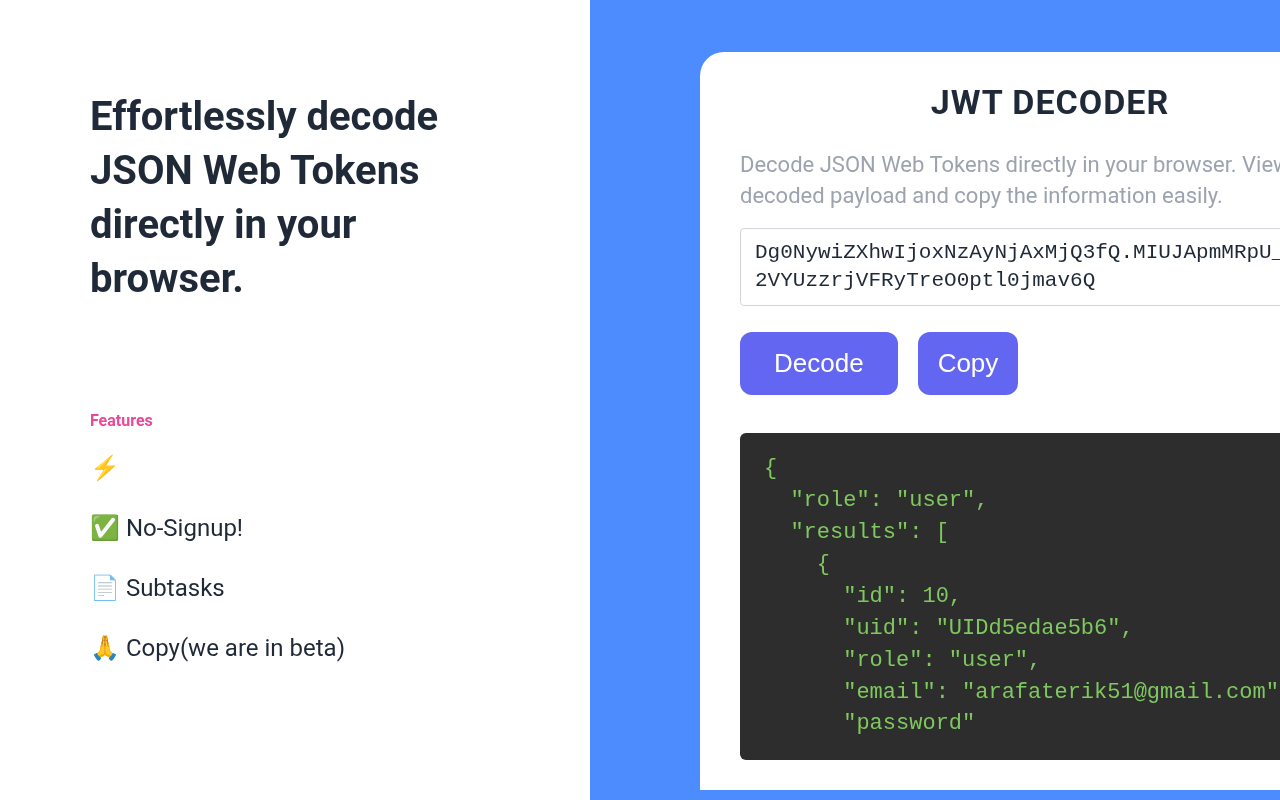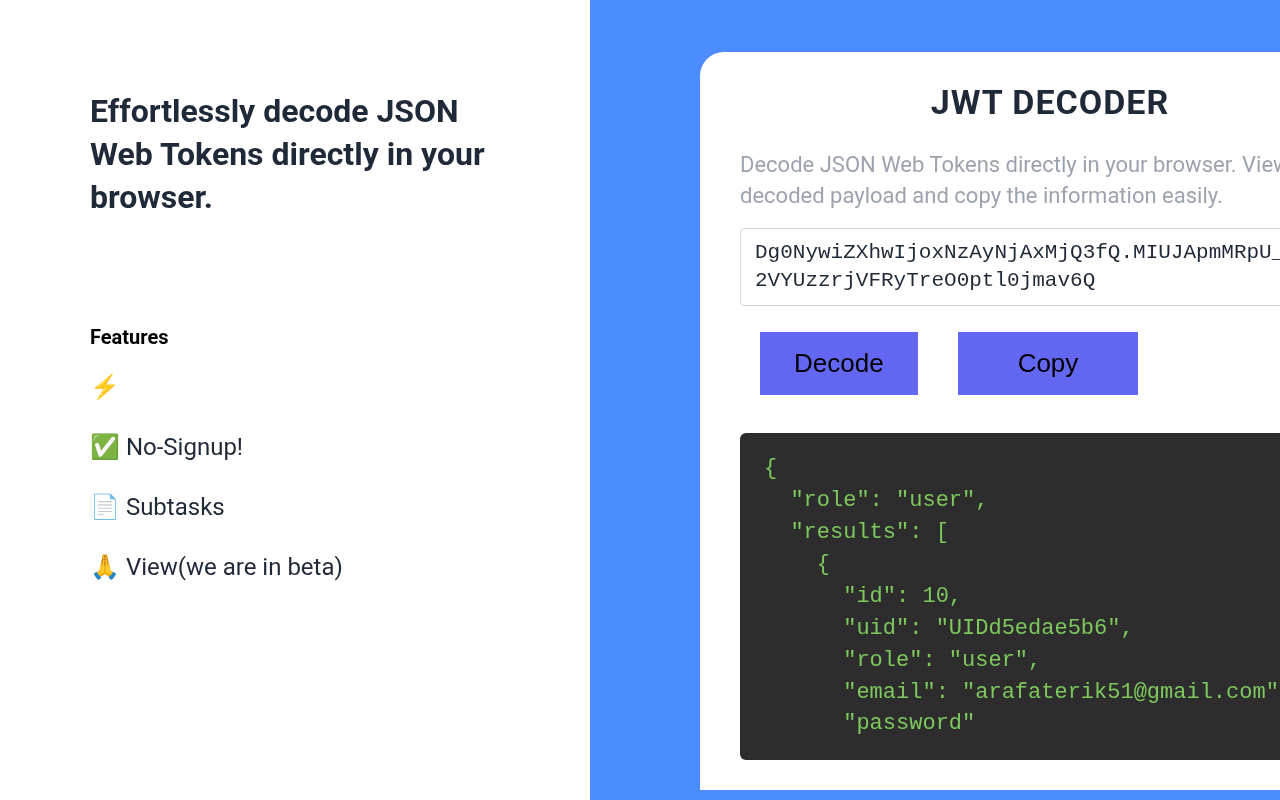--- a/index.html
+++ b/index.html
@@ -16,31 +16,31 @@
       display: flex;
     }
     
     .left-panel {
       width: 590px;
       background: #ffffff;
       padding: 90px 90px 0 90px;
     }
     
     .main-heading {
-      font-size: 32px;
+      font-size: 40px;
       font-weight: 700;
       color: #1f2937;
       line-height: 1.35;
       margin-bottom: 105px;
     }
     
     .features-label {
-      font-size: 20px;
+      font-size: 16px;
       font-weight: 700;
-      color: #000000;
+      color: #ec4899;
       margin-bottom: 24px;
     }
     
     .feature-item {
       font-size: 24px;
       color: #1f2937;
       margin-bottom: 32px;
       display: flex;
       align-items: center;
       gap: 6px;
@@ -97,32 +97,31 @@
     }
     
     .button-row {
       display: flex;
       gap: 20px;
       margin-bottom: 38px;
     }
     
     .action-button {
       background: #6366f1;
-      color: #000000;
+      color: #ffffff;
       border: none;
-      border-radius: 0;
+      border-radius: 12px;
       padding: 16px 34px;
       font-size: 26px;
       font-weight: 400;
       cursor: pointer;
-      margin-left: 20px;
     }
     
     .action-button:nth-child(2) {
-      padding: 16px 60px;
+      padding: 16px 20px;
     }
     
     .code-output {
       background: #2d2d2d;
       border-radius: 6px;
       padding: 20px 24px;
       font-family: "Courier New", Courier, monospace;
       font-size: 22px;
       color: #7ec85e;
       line-height: 1.45;
@@ -144,21 +143,21 @@
   <div class="feature-item">
     <span class="feature-emoji">✅</span>
     <span>No-Signup!</span>
   </div>
   <div class="feature-item">
     <span class="feature-emoji">📄</span>
     <span>Subtasks</span>
   </div>
   <div class="feature-item">
     <span class="feature-emoji">🙏</span>
-    <span>View(we are in beta)</span>
+    <span>Copy(we are in beta)</span>
   </div>
 </div>
 
 <div class="right-panel">
   <div class="decoder-card">
     <h2 class="decoder-title">JWT DECODER</h2>
     <p class="decoder-subtitle">Decode JSON Web Tokens directly in your browser. View the decoded payload and copy the information easily.</p>
 
     <div class="token-input">Dg0NywiZXhwIjoxNzAyNjAxMjQ3fQ.MIUJApmMRpU_HWvx2VYUzzrjVFRyTreO0ptl0jmav6Q</div>
 

